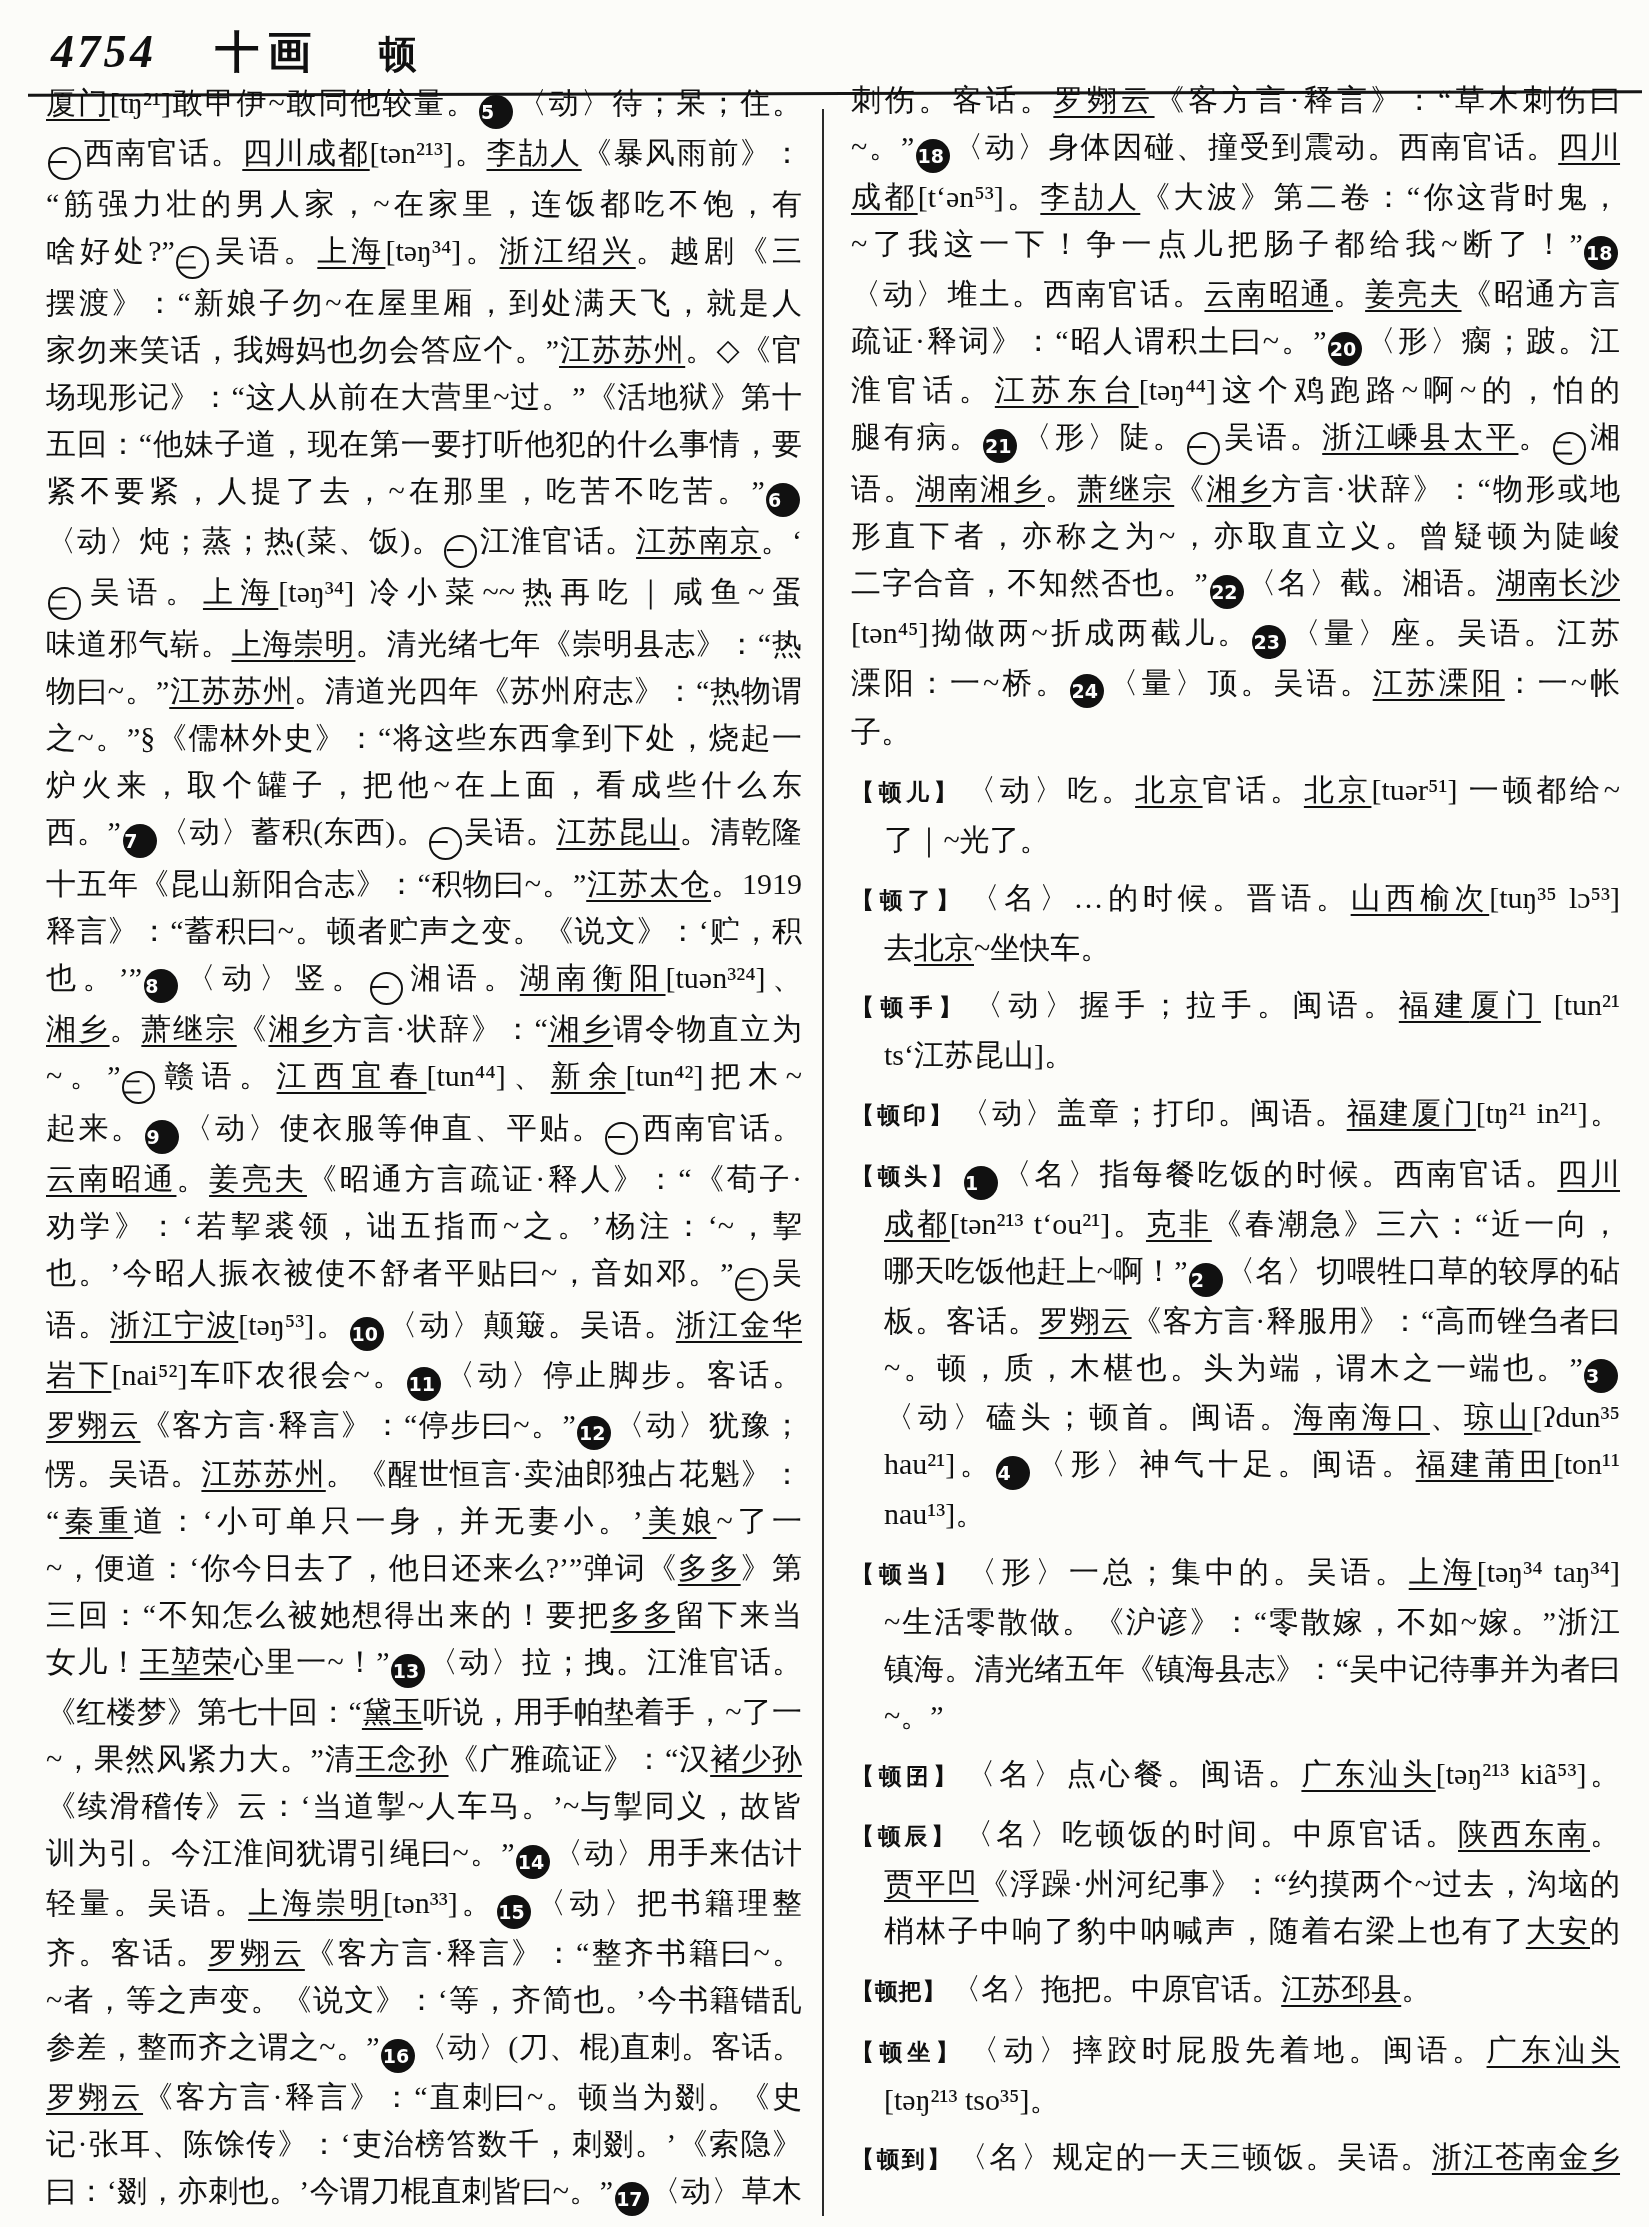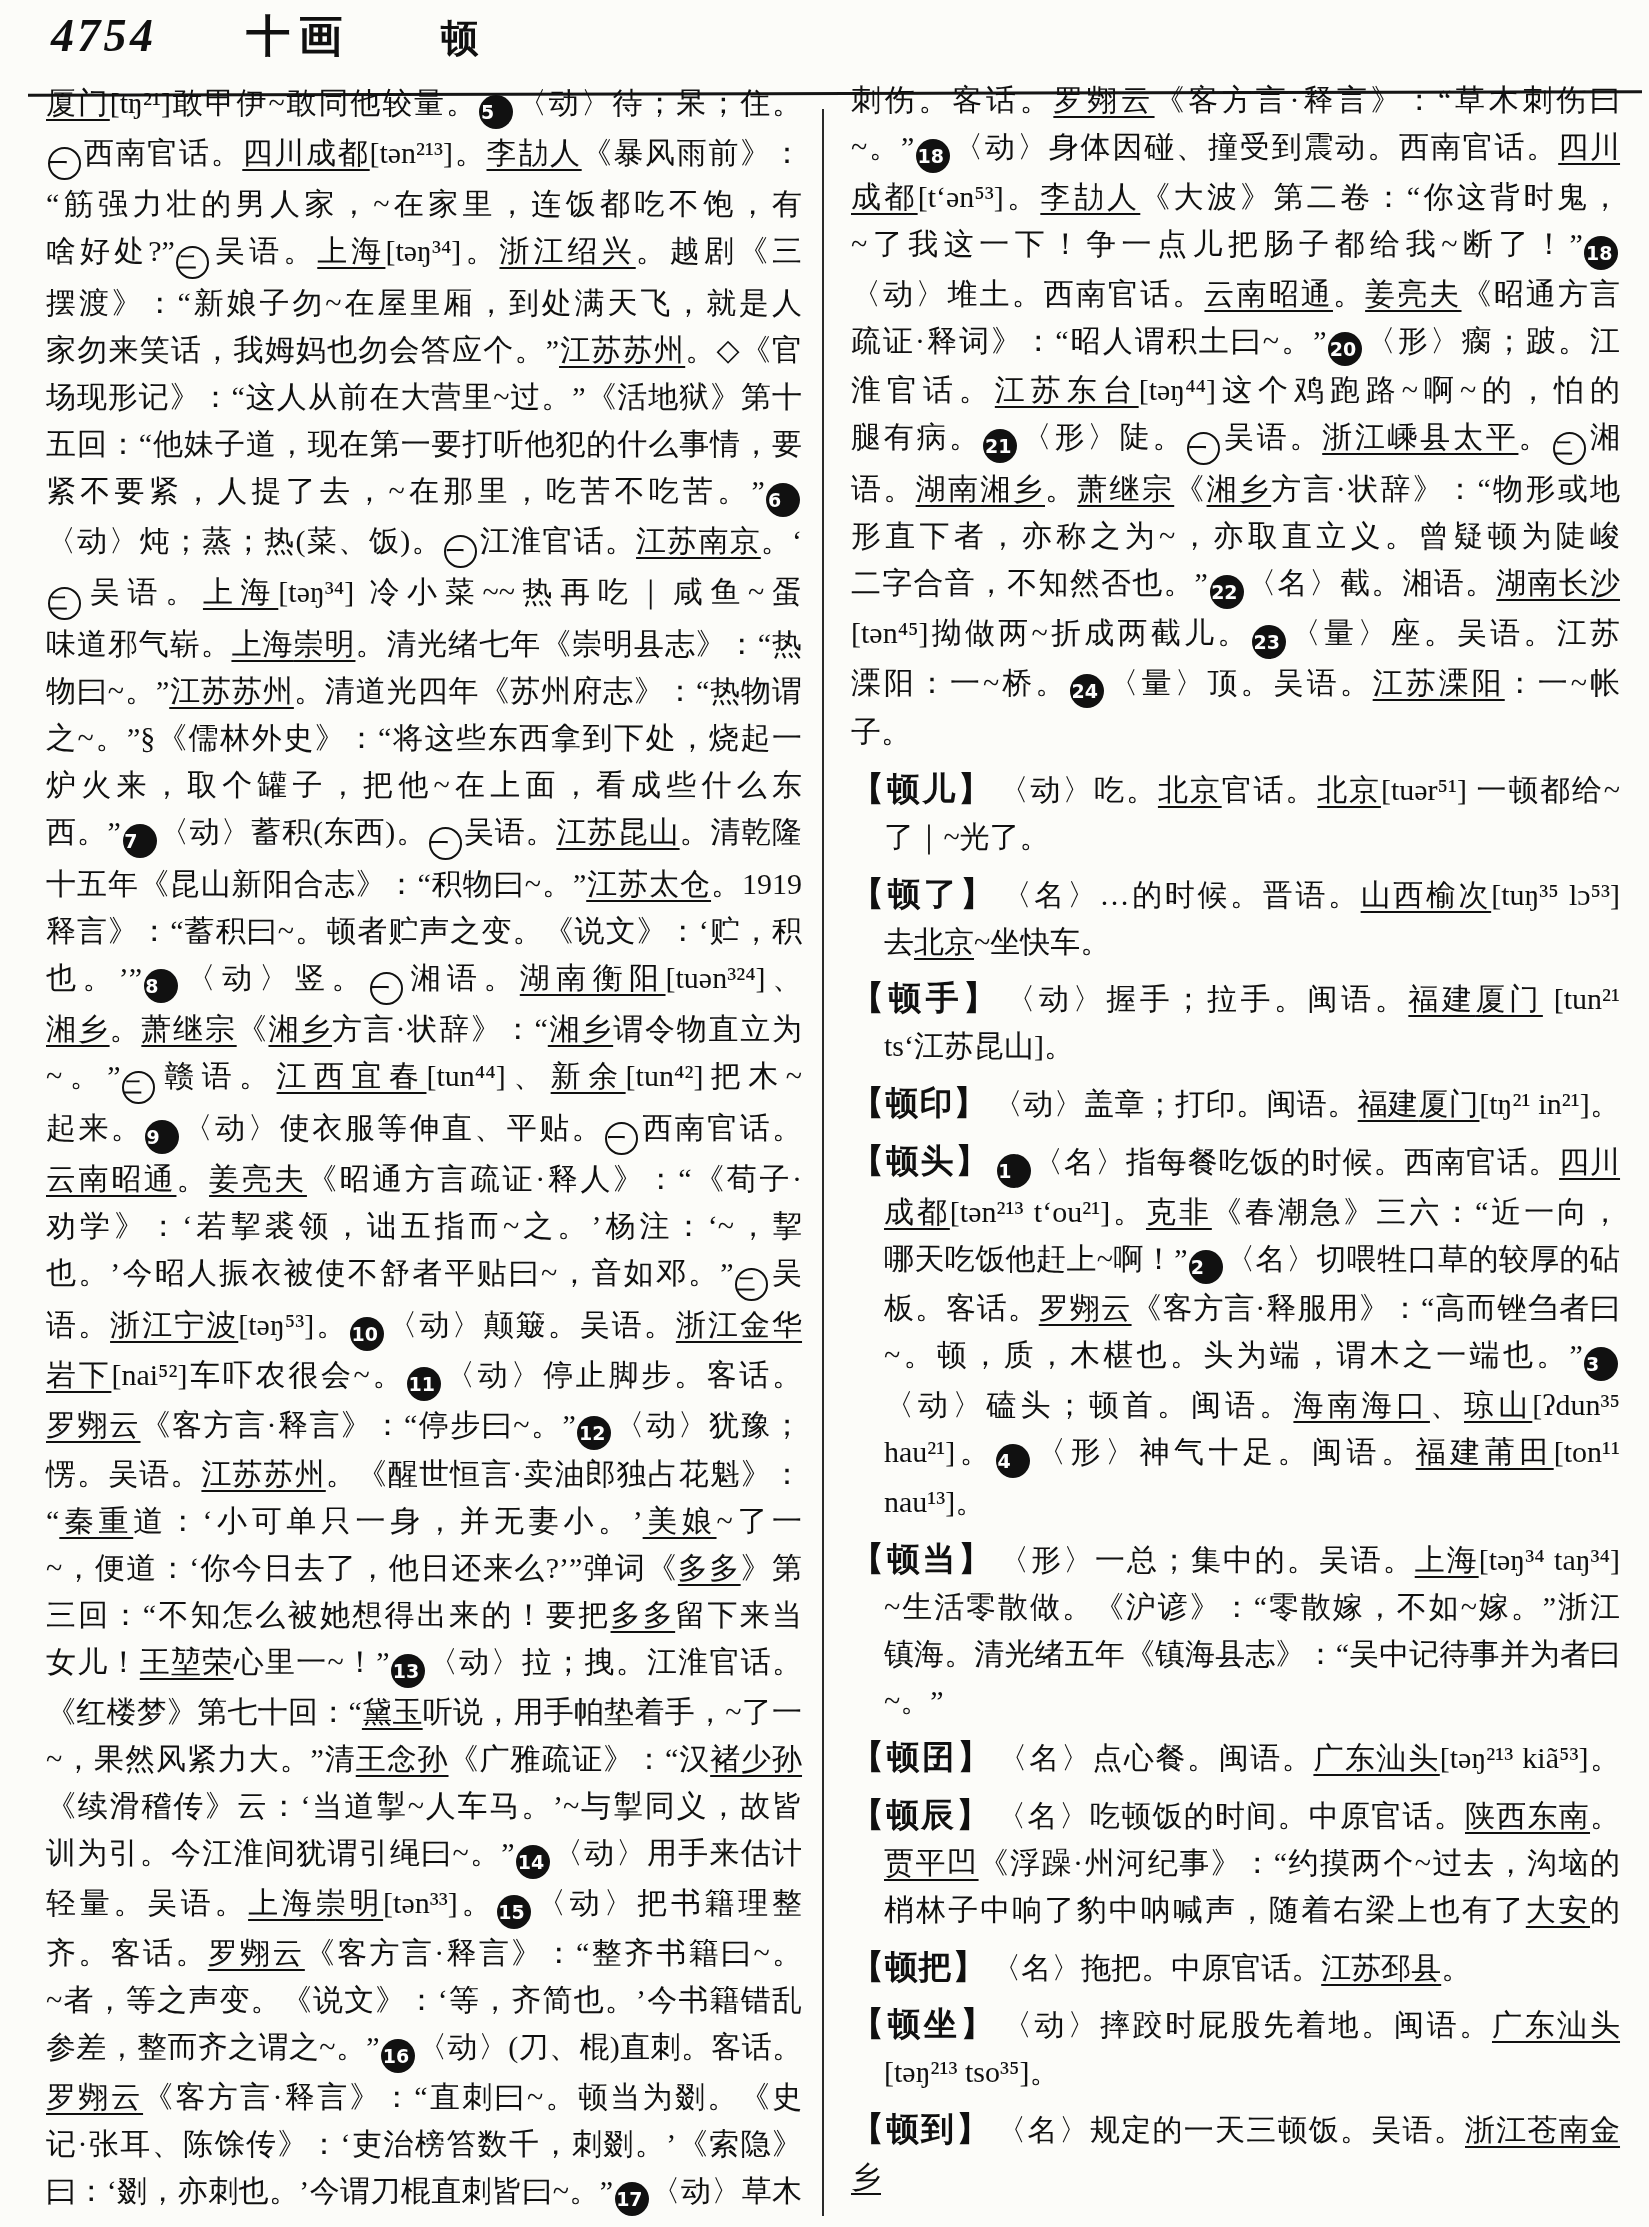--- a/index.html
+++ b/index.html
@@ -6,43 +6,43 @@
   body{
     width:1650px;height:2227px;
     background:#e8e6e0;
     font-family:"Liberation Serif","DejaVu Serif","DejaVu Sans",serif;
   }
   .page{
     position:relative;width:1650px;height:2227px;
     background:#fcfcf9;color:#101010;overflow:hidden;
   }
   .header{
-    position:absolute;top:7px;left:51px;
-    display:flex;align-items:baseline;gap:90px;text-align:right;
+    position:absolute;top:23px;left:51px;
+    display:flex;align-items:baseline;gap:59px;text-align:right;
   }
   .pageno{font-style:italic;font-weight:700;font-size:46px;letter-spacing:3.3px;}
   .strokes{font-weight:700;font-size:44px;letter-spacing:8.2px;}
   .headword{font-weight:700;font-size:38px;}
   .header-rule{
     position:absolute;top:92px;left:28px;width:1614px;height:3.3px;
     background:#151515;transform:rotate(-0.12deg);
   }
   .col-divider{
     position:absolute;left:822px;top:109px;bottom:11.5px;width:1.6px;
     background:#2a2a2a;
   }
   .col{position:absolute;font-size:30px;line-height:47px;}
   #left-col{left:46px;top:79px;width:756px;}
   #right-col{left:851px;top:76px;width:769px;}
   .tline{min-height:47px;white-space:normal;}
   .tline.just{text-align:justify;text-align-last:justify;}
   .tline.cont{padding-left:33px;}
   .entry{margin-top:10.7px;}
   .entry-head{
-    font-size:33px;font-weight:700;letter-spacing:0.8px;margin-right:5px;
+    font-size:23px;font-weight:700;letter-spacing:0.8px;margin-right:5px;
   }
   u{text-decoration:underline;text-underline-offset:5.8px;
     text-decoration-thickness:2.1px;text-decoration-skip-ink:none;}
   .sn{
     display:inline-block;min-width:34px;height:34px;line-height:34px;
     border-radius:50%;background:#111;color:#fff;text-align:center;
     font-family:"DejaVu Sans","Liberation Sans",sans-serif;
     font-size:19px;font-weight:700;vertical-align:-5.8px;margin:0 1.6px;
     padding:0 1.6px;box-sizing:border-box;
   }

